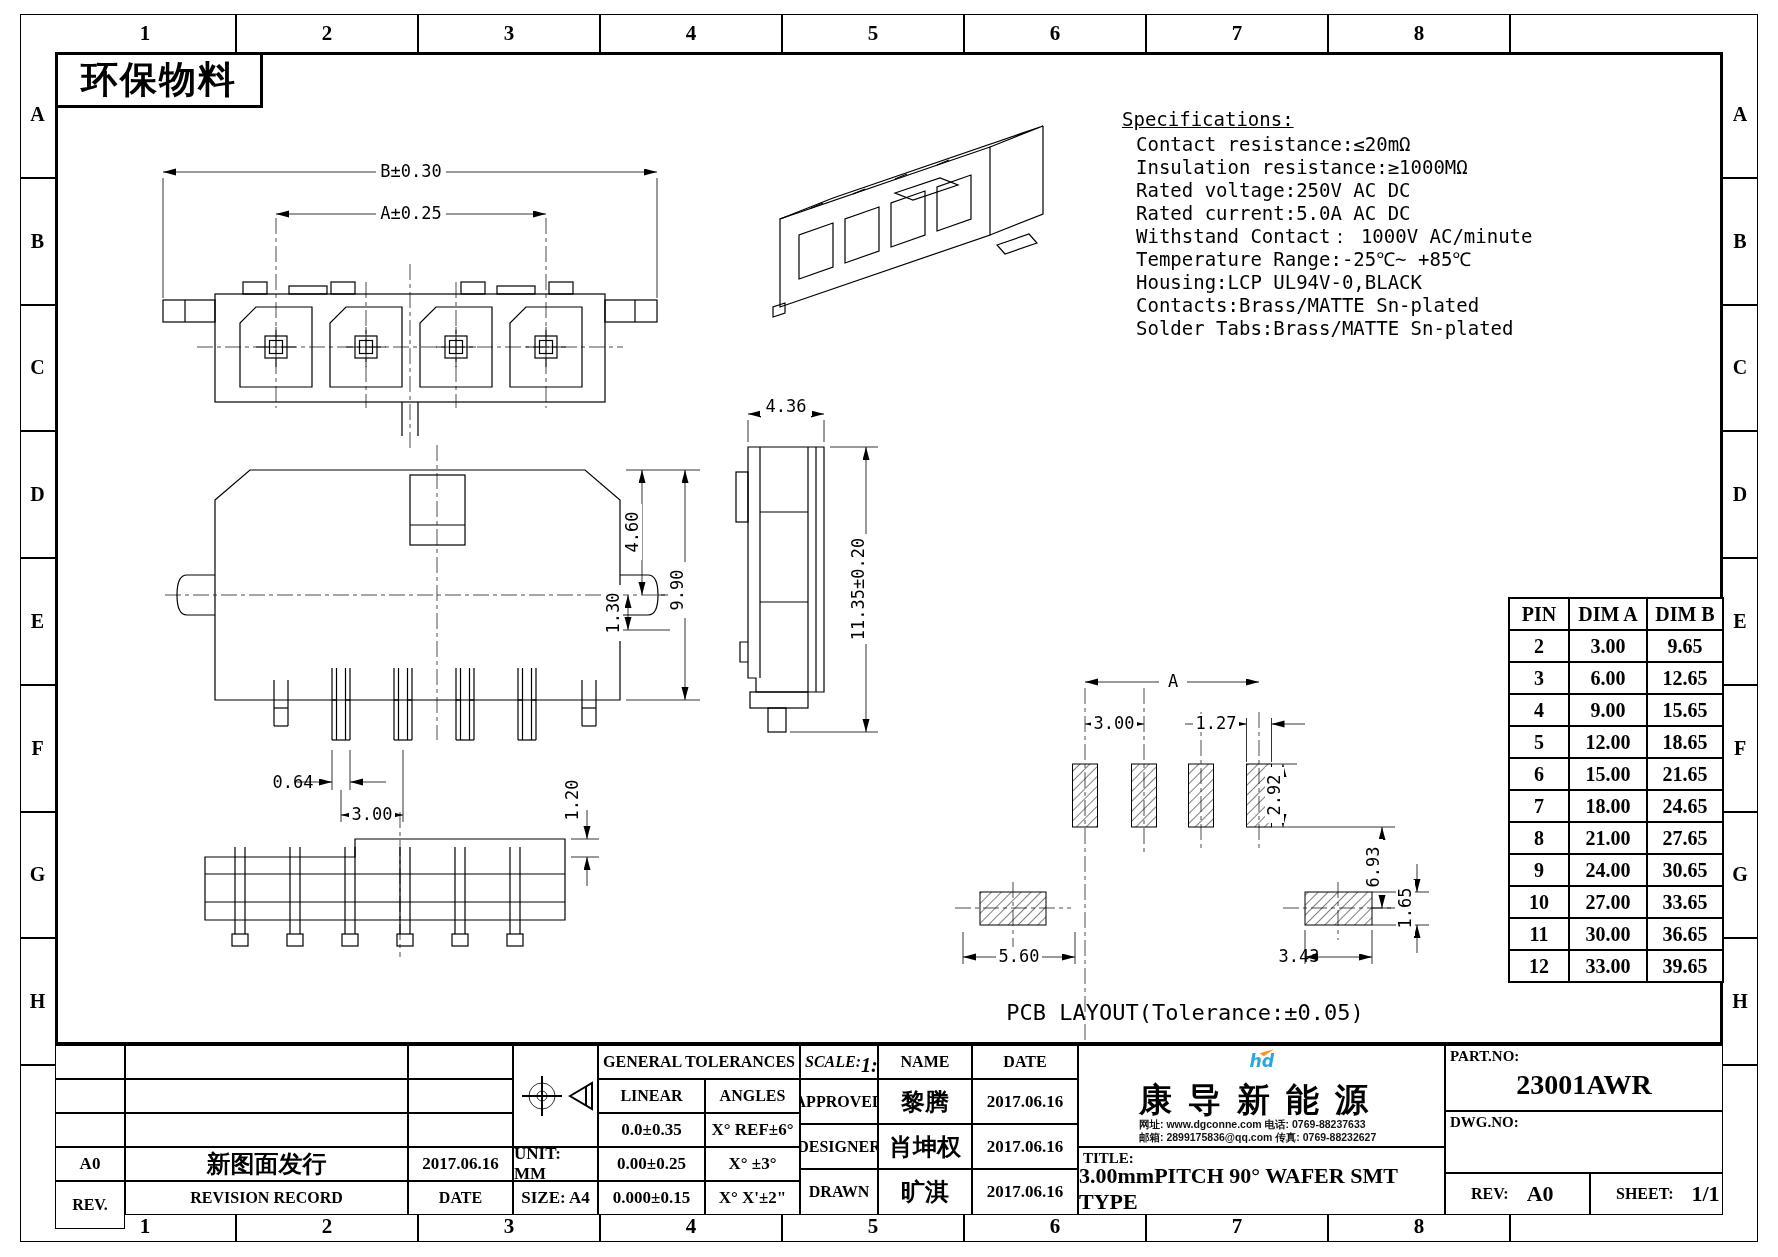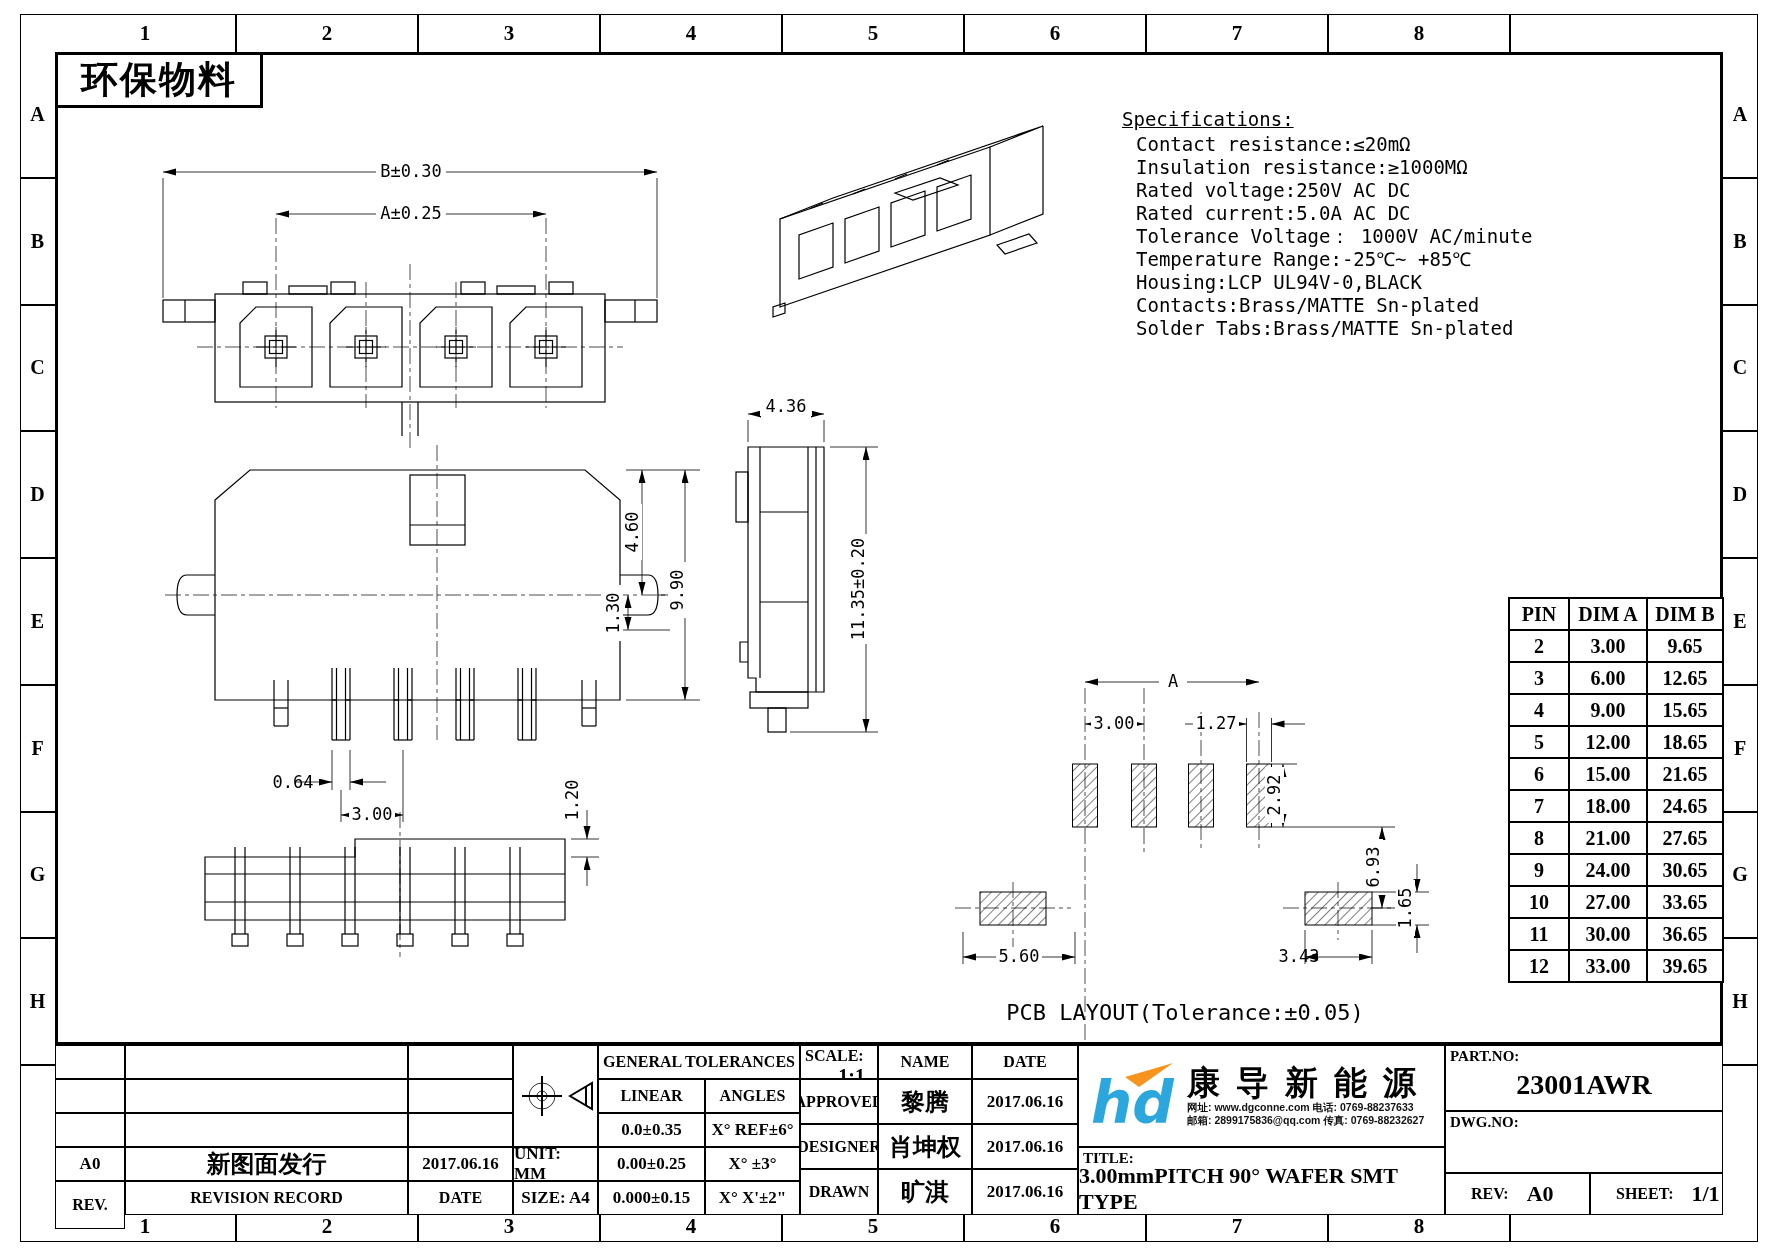--- a/index.html
+++ b/index.html
@@ -32,27 +32,27 @@
         text-align:center;padding:0;height:30px;}
   .pin-table th{height:30px;}
   .col-pin{width:58px;}.col-a{width:76px;}.col-b{width:74px;}
   
   .tb{left:55px;top:1042px;width:1668px;height:170px;border-top:3px solid #000;box-sizing:border-box;}
   .cell{position:absolute;border:1px solid #000;box-sizing:border-box;display:flex;align-items:center;
         justify-content:center;font:bold 16px "Liberation Serif",serif;background:#fff;overflow:hidden;}
   .cell .corner{position:absolute;left:4px;top:2px;font:bold 15px "Liberation Serif",serif;}
   .cjk{font-size:24px;}
   .val17{font-size:17px;}
-  .scale-cell{flex-direction:column;align-items:flex-start;justify-content:flex-start;padding:1px 4px;}
+  .scale-cell{align-items:center;justify-content:flex-start;padding:1px 4px;font-style:italic;}
   .scale-cell .v{align-self:flex-end;margin-right:8px;font-size:20px;}
   .part-val{font:bold 28px "Liberation Serif",serif;margin-top:14px;}
   .title-val{font:bold 22px "Liberation Serif",serif;margin-top:16px;}
   .revsheet{justify-content:flex-start;padding-left:25px;gap:18px;}
   .revsheet .v{font-size:22px;}
-  .logo-cell{justify-content:center;padding:2px 6px;gap:12px;}
+  .logo-cell{flex-direction:column;justify-content:space-between;padding:2px 6px;gap:12px;}
   .logo-txt{display:flex;flex-direction:column;justify-content:center;}
   .company{font:bold 33px "Liberation Serif",serif;letter-spacing:16px;white-space:nowrap;line-height:36px;}
   .contact{font:bold 10.5px "Liberation Sans",sans-serif;color:#111;line-height:13px;white-space:nowrap;}
   
   .draw{left:55px;top:52px;}
   .ln{stroke:#000;stroke-width:1.2;fill:none;}
   .tn{stroke:#000;stroke-width:0.8;fill:none;}
   .cl{stroke:#000;stroke-width:0.7;fill:none;stroke-dasharray:16 4 4 4;}
   .dt{font:17px "DejaVu Sans Mono",monospace;fill:#000;text-anchor:middle;}
   .cap{font:22px "DejaVu Sans Mono",monospace;fill:#000;text-anchor:middle;}
@@ -370,21 +370,21 @@
       <text class="cap" x="300" y="428">PCB LAYOUT(Tolerance:±0.05)</text>
     </g>
   </svg>
 
   <div class="abs specs">
     <div class="title">Specifications:</div>
     <div class="line">Contact resistance:≤20mΩ</div>
     <div class="line">Insulation resistance:≥1000MΩ</div>
     <div class="line">Rated voltage:250V AC DC</div>
     <div class="line">Rated current:5.0A AC DC</div>
-    <div class="line">Tolerance Voltage： 1000V AC/minute</div>
+    <div class="line">Withstand Contact： 1000V AC/minute</div>
     <div class="line">Temperature Range:-25℃~ +85℃</div>
     <div class="line">Housing:LCP UL94V-0,BLACK</div>
     <div class="line">Contacts:Brass/MATTE Sn-plated</div>
     <div class="line">Solder Tabs:Brass/MATTE Sn-plated</div>
   </div>
 
   <table class="abs pin-table">
     <tbody>
         <tr>
       <th class="col-pin">PIN</th>

